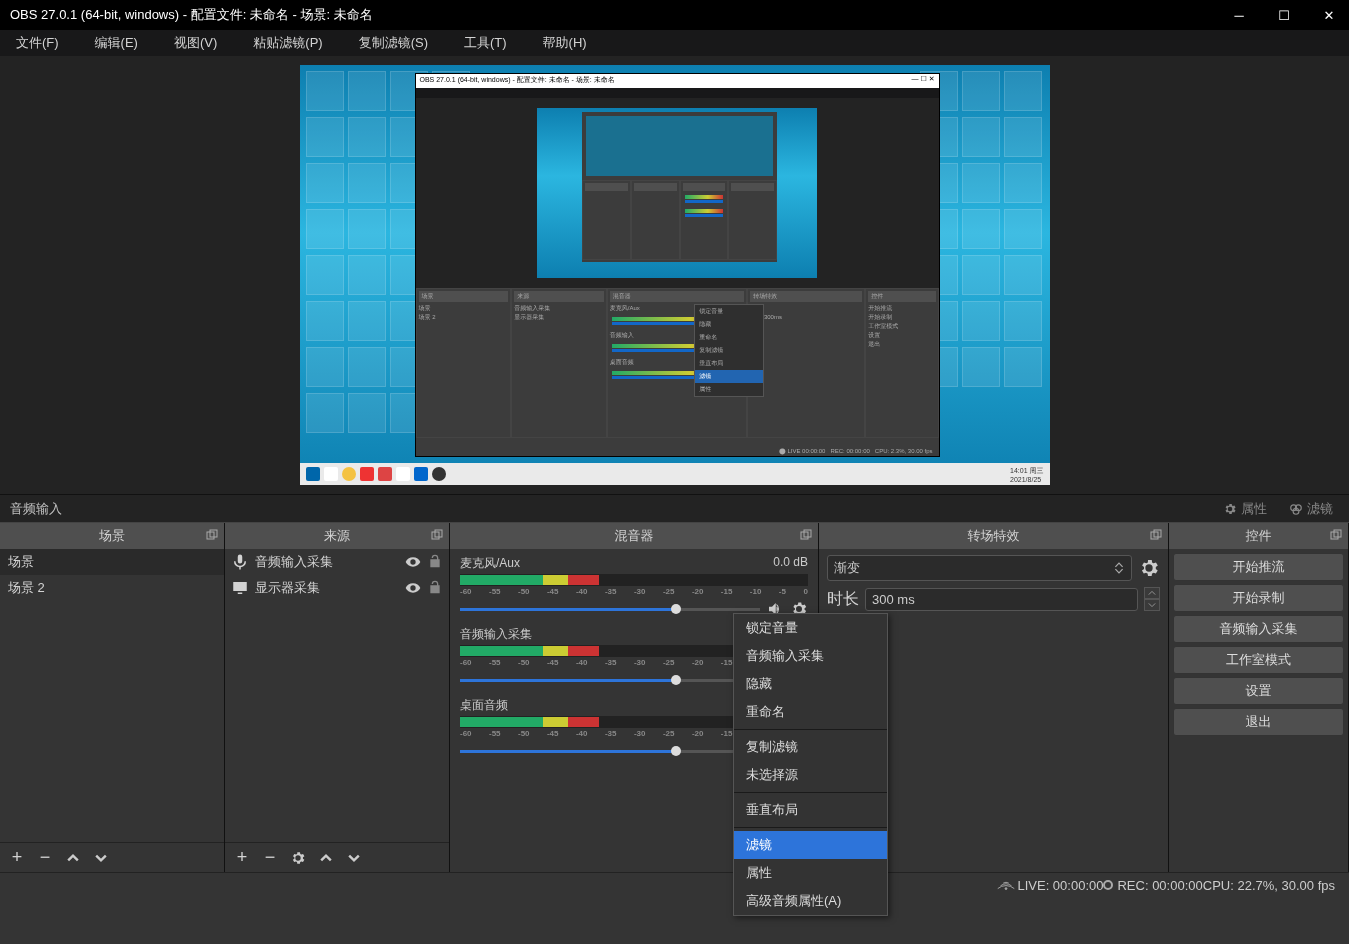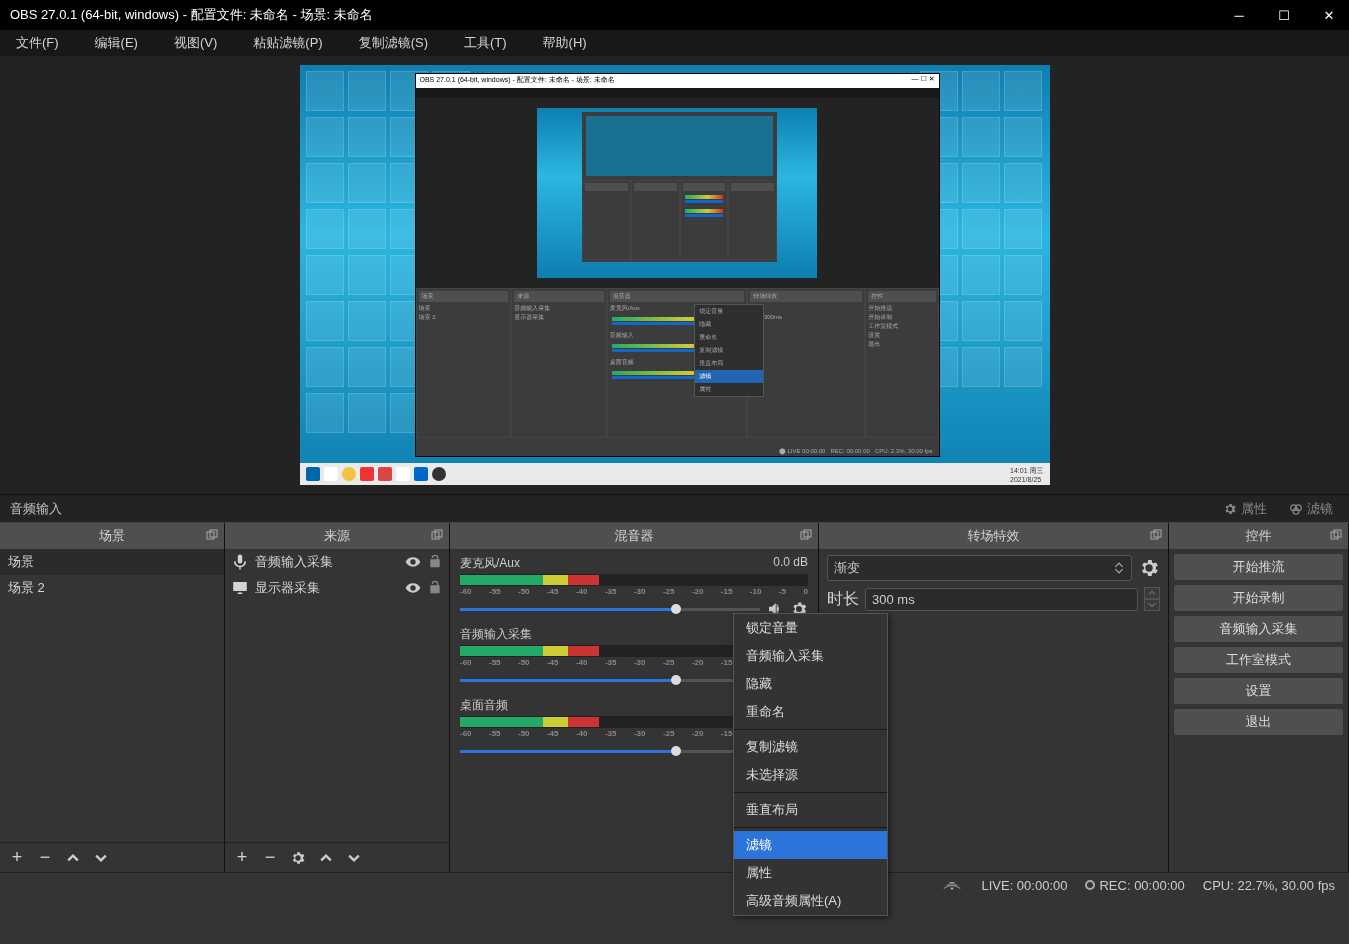--- a/index.html
+++ b/index.html
@@ -94,21 +94,21 @@
   .spin { display:flex; flex-direction:column; }
   .spin .sp { width:16px; height:12px; background:#3a3a3a; border:1px solid #555; display:flex; align-items:center; justify-content:center; cursor:pointer; }
   .spin svg { width:8px; height:6px; fill:#aaa; }
   
   
   .controls-dock { width: 180px; }
   .ctl-body { padding:4px; display:flex; flex-direction:column; gap:3px; }
   .ctl-btn { background:#4f4f4f; text-align:center; padding:4px; font-size:13px; color:#ddd; cursor:pointer; border-radius:3px; border:1px solid #333; }
   
   
-  .statusbar { height:26px; background:#343434; border-top:1px solid #222; display:flex; align-items:center; justify-content:flex-end; gap:18px; padding:0 14px; font-size:13px; color:#ccc; }
+  .statusbar { height:26px; background:#343434; border-top:1px solid #222; display:flex; align-items:center; justify-content:flex-end; padding:0 14px; font-size:13px; color:#ccc; }
   .statusbar .rec-dot { width:10px; height:10px; border:2px solid #aaa; border-radius:50%; display:inline-block; margin-right:4px; }
   
   
   .context-menu { position:absolute; left:733px; top:613px; width:155px; background:#333; border:1px solid #555; box-shadow:2px 2px 6px rgba(0,0,0,0.5); z-index:100; }
   .cm-item { padding:5px 12px; font-size:13px; color:#ddd; cursor:pointer; }
   .cm-item.hl { background:#2d74da; color:#fff; }
   .cm-sep { height:1px; background:#1a1a1a; margin:3px 0; }
   
   
   .annot { position:absolute; pointer-events:none; z-index:200; }

